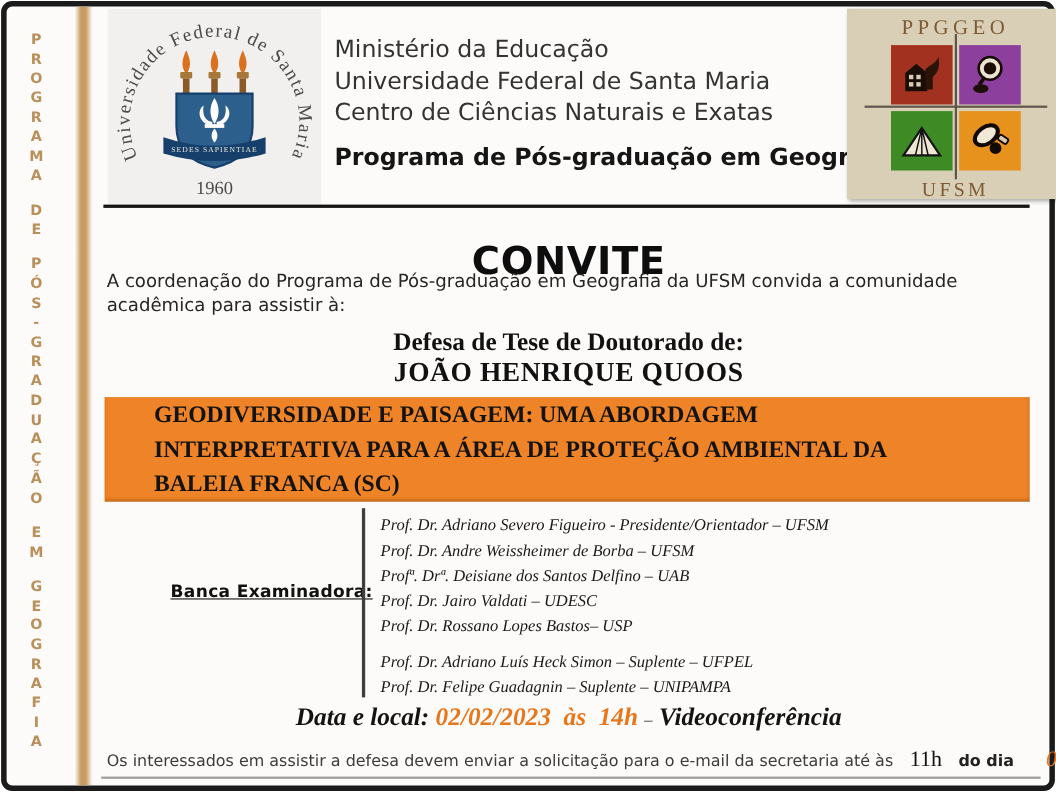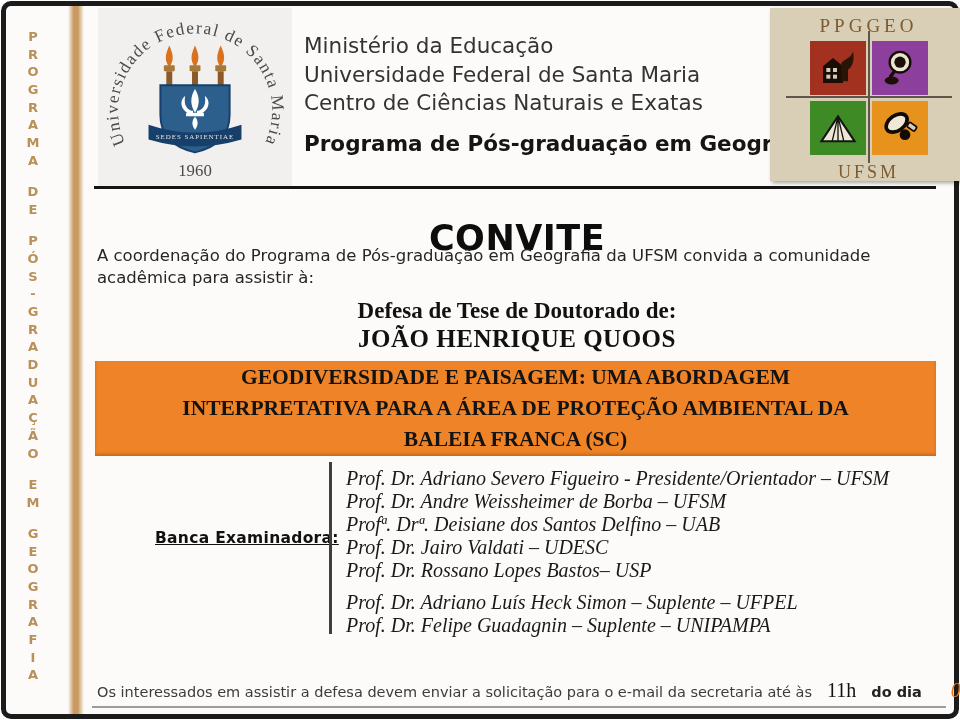--- a/index.html
+++ b/index.html
@@ -46,28 +46,28 @@
   .intro{position:absolute;left:97px;top:245px;width:848px;font-size:16.5px;
     line-height:21.5px;color:#262626;}
   .defense{position:absolute;left:88px;right:14px;top:297px;text-align:center;
     font-family:"Liberation Serif",serif;font-weight:bold;color:#111;}
   .defense-label{font-size:23px;line-height:27px;}
   .candidate{font-size:25px;line-height:29px;letter-spacing:0.5px;}
 
   .banner{position:absolute;left:95px;top:361px;width:841px;height:95px;background:#ee8327;
     box-sizing:border-box;padding:0 45px;display:flex;flex-direction:column;justify-content:center;
     font-family:"Liberation Serif",serif;font-weight:bold;font-size:21.5px;line-height:31px;
-    color:#131313;text-align:center;box-shadow:inset 0 -2px 3px rgba(120,60,0,0.35);}
+    color:#131313;box-shadow:inset 0 -2px 3px rgba(120,60,0,0.35);}
 
   
   .committee-label{position:absolute;left:155px;top:529px;font-size:15.5px;font-weight:bold;
     text-decoration:underline;letter-spacing:0.3px;color:#111;}
   .committee-divider{position:absolute;left:329px;top:462px;width:3px;height:172px;background:#3f3f3f;}
   .committee-list{position:absolute;left:346px;top:467px;font-family:"Liberation Serif",serif;
-    font-style:italic;font-size:20px;line-height:23px;color:#191919;}
+    font-style:italic;font-size:15px;line-height:23px;color:#191919;}
   .committee-gap{height:9px;}
 
   
   .schedule{position:absolute;left:88px;right:14px;top:639px;text-align:center;
     font-family:"Liberation Serif",serif;font-style:italic;font-weight:bold;
     font-size:23px;color:#131313;}
   .sched-date{color:#e8761c;white-space:pre;}
   .sched-dash{font-size:15px;font-weight:normal;color:#333;}
   .footer{position:absolute;left:97px;top:679px;right:10px;display:flex;align-items:baseline;
     gap:15px;white-space:nowrap;font-size:14.5px;color:#3c3c3c;}
@@ -248,20 +248,26 @@
         <div class="committee-member">Prof. Dr. Jairo Valdati –  UDESC</div>
         <div class="committee-member">Prof. Dr. Rossano Lopes Bastos– USP</div>
       </div>
     <div class="committee-gap"></div>
     <div>
         <div class="committee-member">Prof. Dr. Adriano Luís Heck Simon – Suplente – UFPEL</div>
         <div class="committee-member">Prof. Dr. Felipe Guadagnin – Suplente – UNIPAMPA</div>
       </div>
   </div>
 
+  <div class="schedule">
+    <span>Data e local:</span>
+    <span class="sched-date">02/02/2023  às  14h</span>
+    <span class="sched-dash">–</span>
+    <span>Videoconferência</span>
+  </div>
 
   <div class="footer">
     <span>Os interessados em assistir a defesa devem enviar a solicitação para o e-mail da secretaria até às</span>
     <span class="footer-time">11h</span>
     <span class="footer-conn">do dia</span>
     <span class="footer-deadline">01/02.</span>
   </div>
   <div class="bottom-hairline"></div>
 </div>
 

